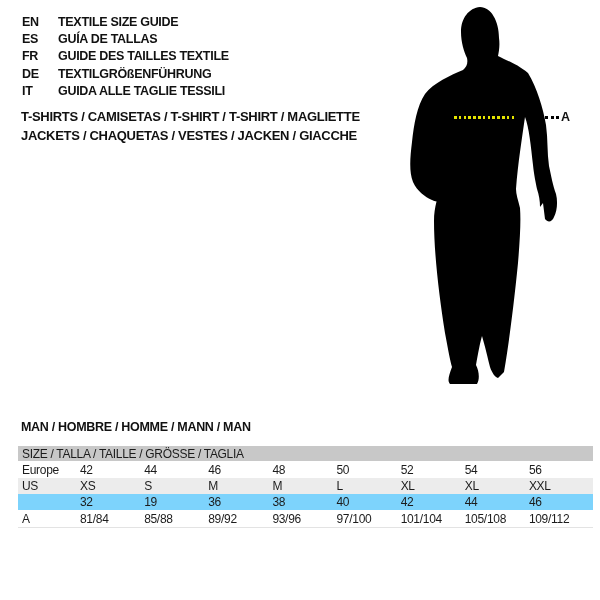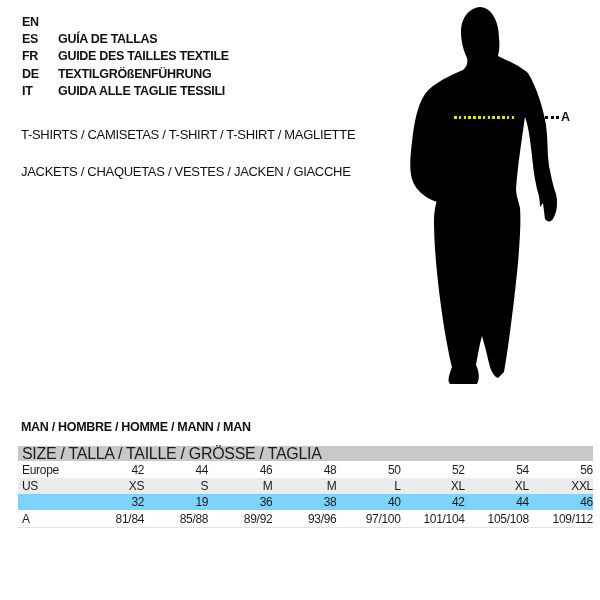--- a/index.html
+++ b/index.html
@@ -10,21 +10,21 @@
   }
 
   
   .lang-list { position:absolute; left:22px; top:13px; }
   .lang-row { display:flex; height:17.3px; align-items:center; }
   .lang-code { width:36px; font-size:12.5px; font-weight:700; letter-spacing:-0.3px; }
   .lang-label { font-size:12.5px; font-weight:700; letter-spacing:-0.3px; white-space:nowrap; }
 
   
   .categories { position:absolute; left:21px; top:107px; }
-  .cat-line { font-size:13px; font-weight:400; letter-spacing:-0.3px; line-height:19px; white-space:nowrap;margin-top:18px; }
+  .cat-line { font-size:13px; font-weight:700; letter-spacing:-0.3px; line-height:19px; white-space:nowrap; }
 
   
   .figure-svg { position:absolute; left:402px; top:5px; width:160px; height:385px; }
   .figure-svg path { fill:#000000; }
 
   
   .chest-dash-yellow {
     position:absolute; left:454px; top:115.5px; width:62px; height:3px;
     background:repeating-linear-gradient(90deg,#e4e400 0 2.6px, rgba(0,0,0,0) 2.6px 4.8px);
   }
@@ -32,40 +32,41 @@
     position:absolute; left:545px; top:116px; width:14px; height:2.6px;
     background:repeating-linear-gradient(90deg,#000 0 3px, rgba(0,0,0,0) 3px 5.6px);
   }
   .measure-label { position:absolute; left:561px; top:110px; font-size:12.5px; font-weight:700; }
 
   
   .section-title { position:absolute; left:21px; top:420px; font-size:12.5px; font-weight:700; letter-spacing:-0.3px;text-align:center; }
 
   
   .size-table { position:absolute; left:18px; top:446px; width:575px; font-size:12px; letter-spacing:-0.3px; color:#1c1c1c; }
-  .st-header { height:15px; background:#c8c8c8; display:flex; align-items:center; padding-left:4px; font-size:16px; }
+  .st-header { height:15px; background:#c8c8c8; display:flex; align-items:center; padding-left:4px; font-size:12px; }
   .st-row { display:grid; grid-template-columns:62px repeat(8, 1fr); align-items:center; }
   .st-row.r-europe { height:17px; }
   .st-row.r-us { height:16px; background:#ececec; }
   .st-row.r-usnum { height:16px; background:#7dd3fc; }
   .st-row.r-a { height:18px; border-bottom:1px solid #e3e3e3; }
-  .st-cell { text-align:right; }
+  .st-cell { text-align:left; }
   .st-label { text-align:left; padding-left:4px; }
 
   
   .footnote { position:absolute; left:20px; top:549px; font-size:12.5px; font-weight:700; letter-spacing:-0.3px; }
 </style>
 </head>
 <body>
 
 <div class="canvas">
 
   <div class="lang-list">
     <div class="lang-row">
       <span class="lang-code">EN</span>
+      <span class="lang-label">TEXTILE SIZE GUIDE</span>
     </div>
     <div class="lang-row">
       <span class="lang-code">ES</span>
       <span class="lang-label">GUÍA DE TALLAS</span>
     </div>
     <div class="lang-row">
       <span class="lang-code">FR</span>
       <span class="lang-label">GUIDE DES TAILLES TEXTILE</span>
     </div>
     <div class="lang-row">

